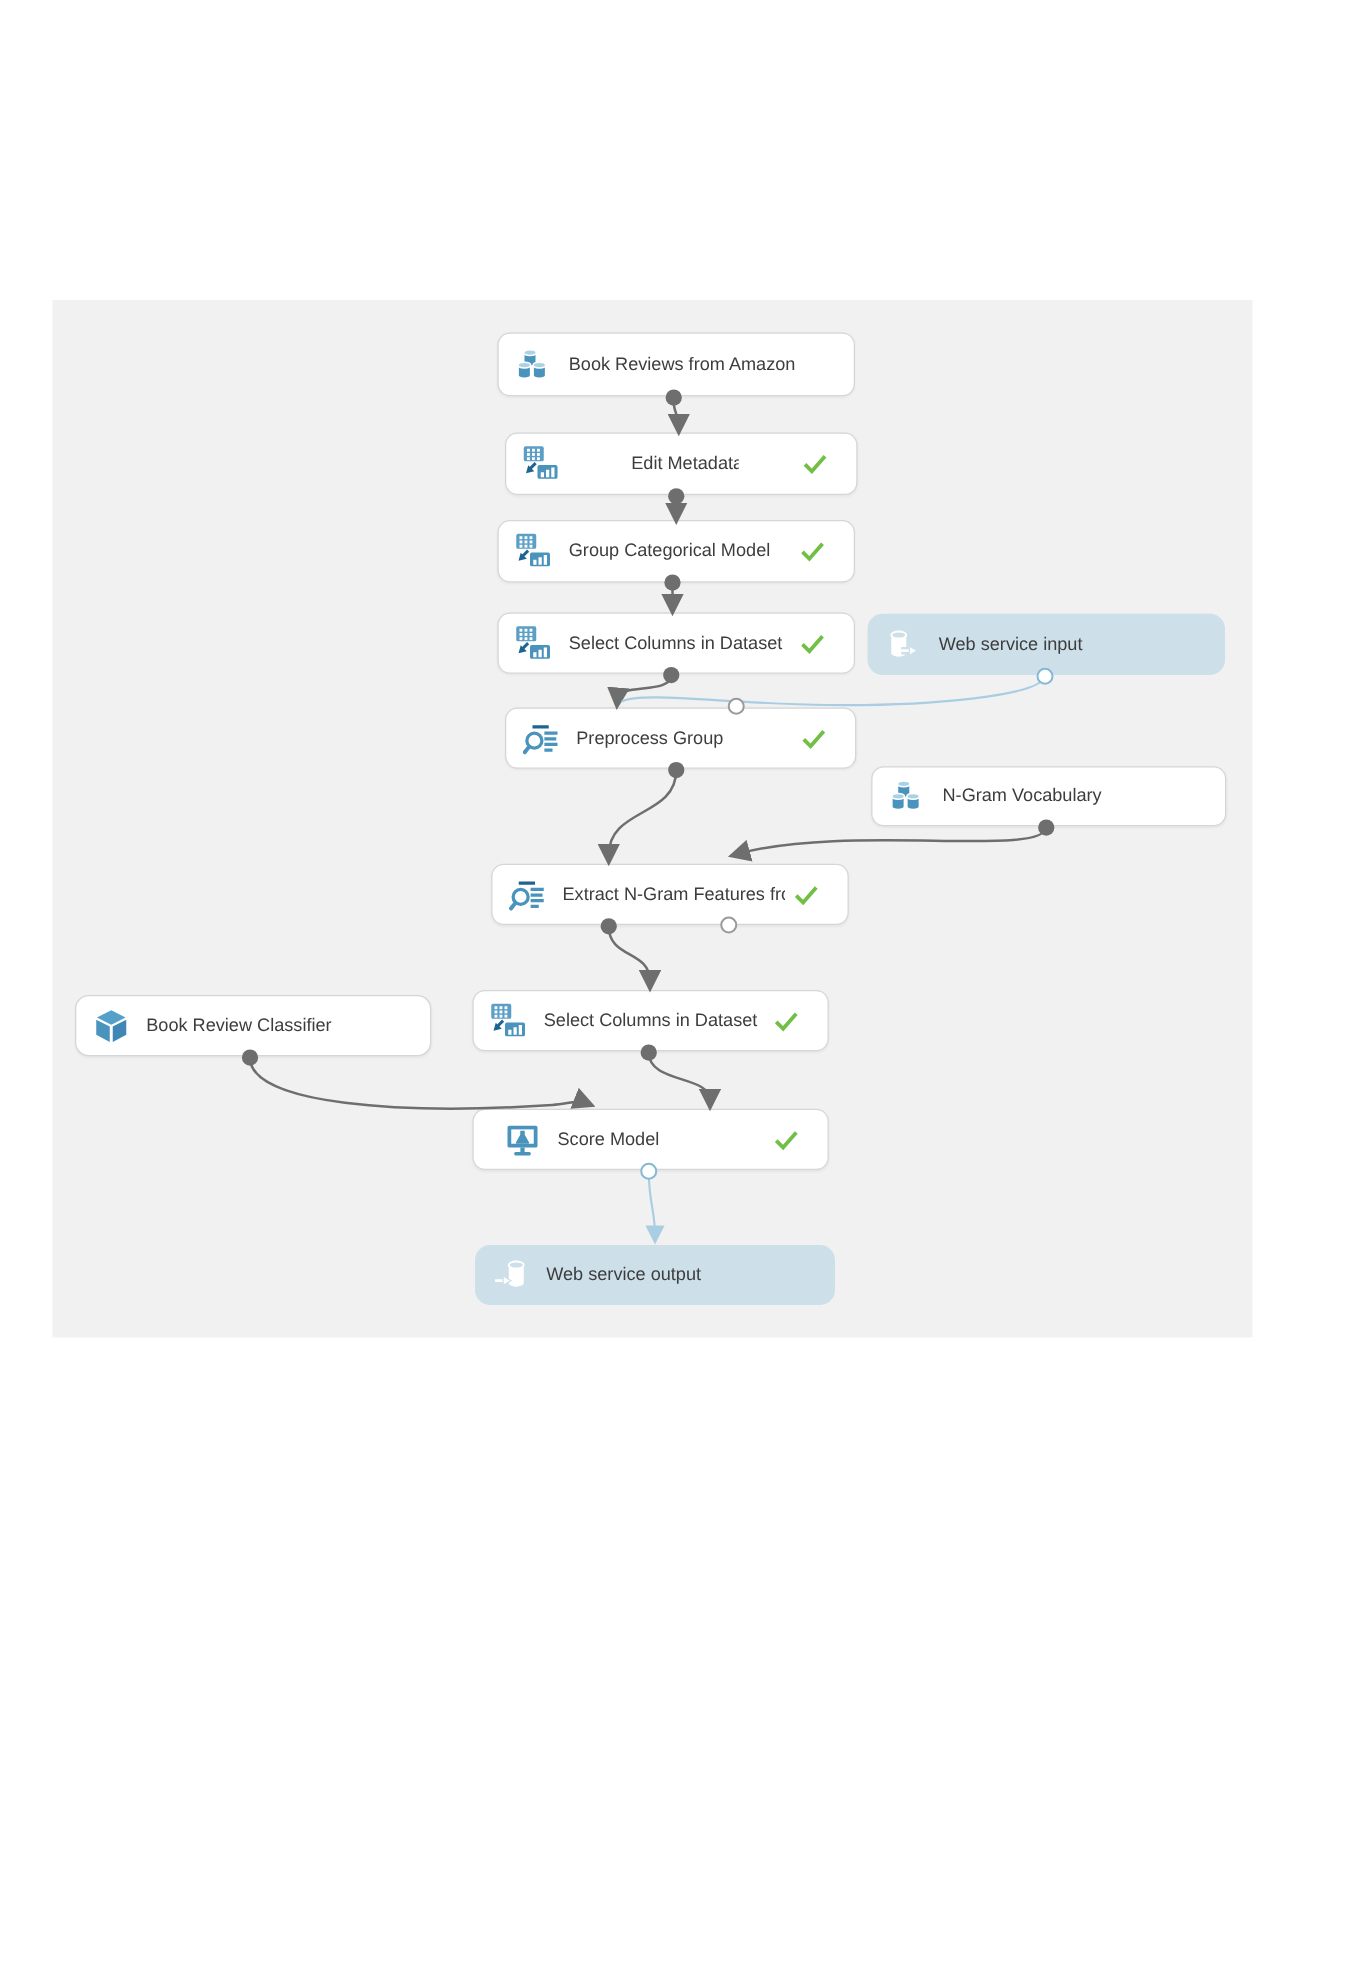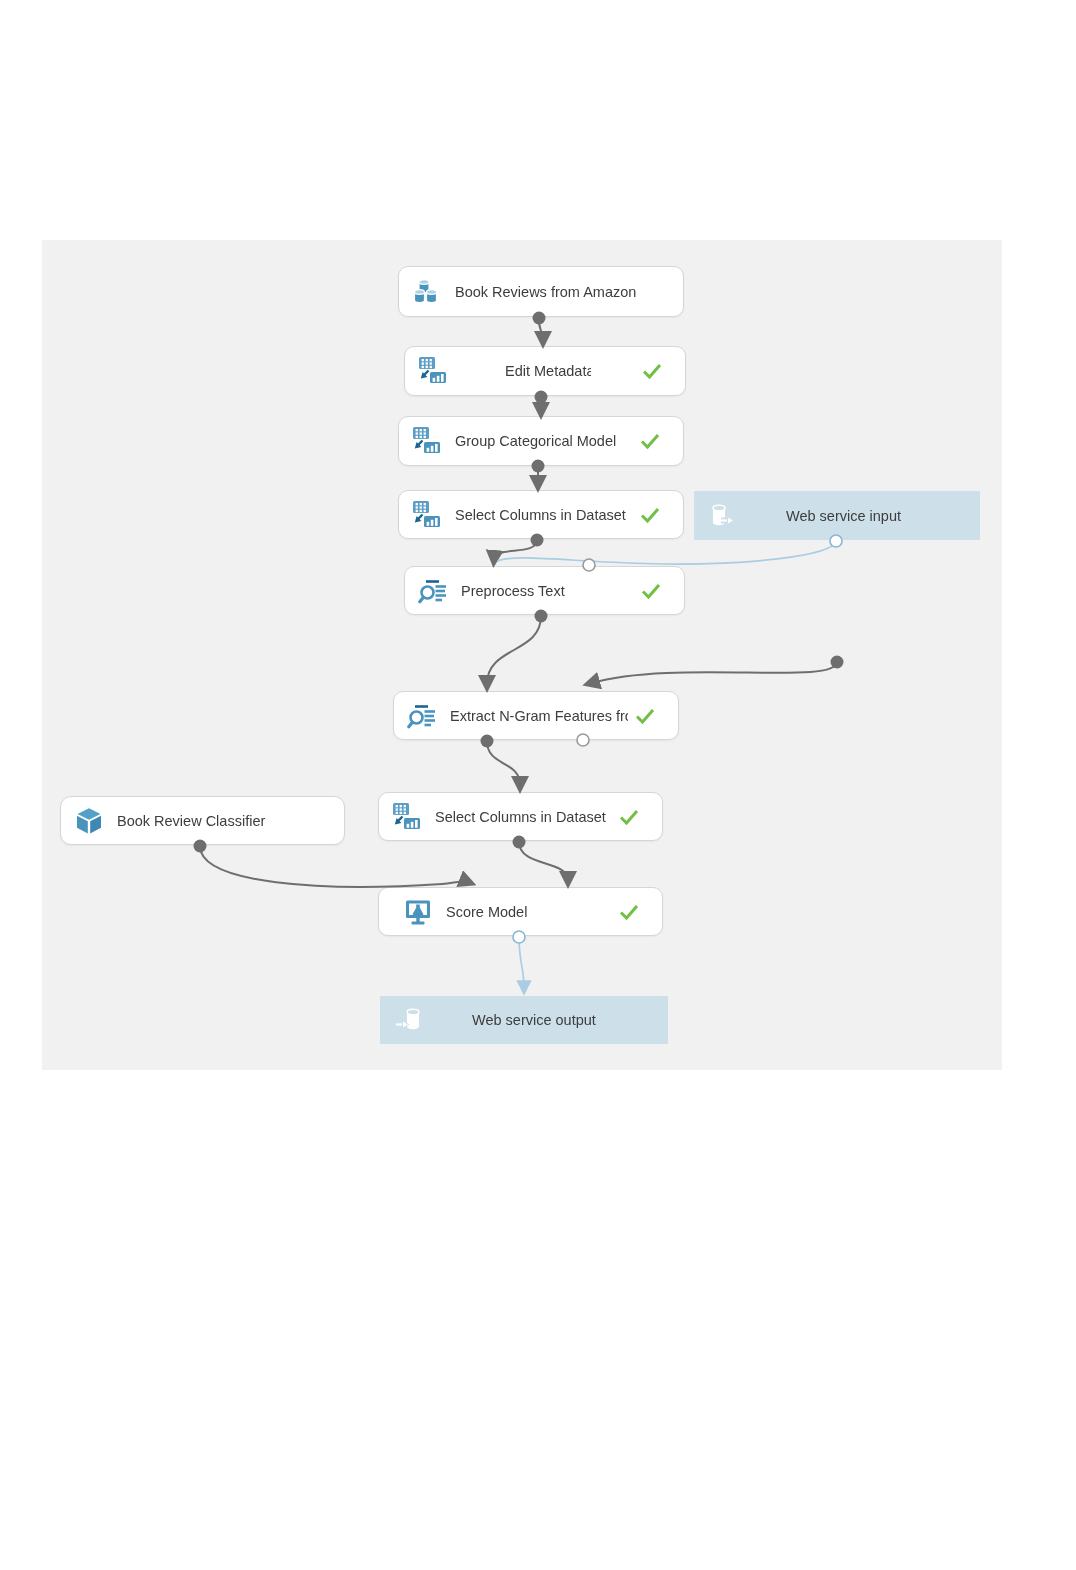--- a/index.html
+++ b/index.html
@@ -5,21 +5,21 @@
   * { margin:0; padding:0; box-sizing:border-box; }
   body { width:1076px; height:1570px; background:#ffffff; font-family:"Liberation Sans", sans-serif; }
   .page { position:relative; width:1076px; height:1570px; background:#ffffff; overflow:hidden; }
   .canvas { position:absolute; left:42px; top:240px; width:960px; height:830px; background:#f1f1f1; }
   .edges { position:absolute; left:0; top:0; width:960px; height:830px; pointer-events:none; z-index:5; }
   .node {
     position:absolute; display:flex; align-items:center;
     background:#ffffff; border:1px solid #d6d6d6; border-radius:10px;
     box-shadow:0 1px 2px rgba(0,0,0,0.05); padding-left:13px; z-index:2;
   }
-  .node.ws { background:#cde0ea; border:1px solid #cde0ea; border-radius:1px; box-shadow:none;gap:35px; }
+  .node.ws { background:#cde0ea; border:1px solid #cde0ea; border-radius:12px; box-shadow:none; }
   .node .nicon { width:30px; height:30px; flex:0 0 30px; }
   .node .label { flex:1; margin-left:13px; font-size:14.5px; color:#3d3d3d; white-space:nowrap; overflow:hidden; }
   .node .check { flex:0 0 auto; margin-right:22px; margin-left:6px; }
   .defs { position:absolute; width:0; height:0; overflow:hidden; }
 </style>
 </head>
 <body>
 
 <svg class="defs" aria-hidden="true">
   <defs>
@@ -138,26 +138,32 @@
       <svg class="nicon">
           <use href="#sym-wsin"></use>
         </svg>
       <span class="label">Web service input</span>
     </div>
 
     <div class="node" style="left:362px;top:326px;width:281px;height:49px;">
       <svg class="nicon">
           <use href="#sym-textsearch"></use>
         </svg>
-      <span class="label">Preprocess Text</span>
-      <svg class="check" width="22" height="18">
-          <use href="#sym-check"></use>
-        </svg>
-    </div>
-
+      <span class="label">Preprocess Group</span>
+      <svg class="check" width="22" height="18">
+          <use href="#sym-check"></use>
+        </svg>
+    </div>
+
+    <div class="node" style="left:655px;top:373px;width:284px;height:48px;">
+      <svg class="nicon">
+          <use href="#sym-dataset"></use>
+        </svg>
+      <span class="label">N-Gram Vocabulary</span>
+    </div>
 
     <div class="node" style="left:351px;top:451px;width:286px;height:49px;">
       <svg class="nicon">
           <use href="#sym-textsearch"></use>
         </svg>
       <span class="label">Extract N-Gram Features fro...</span>
       <svg class="check" width="22" height="18">
           <use href="#sym-check"></use>
         </svg>
     </div>

